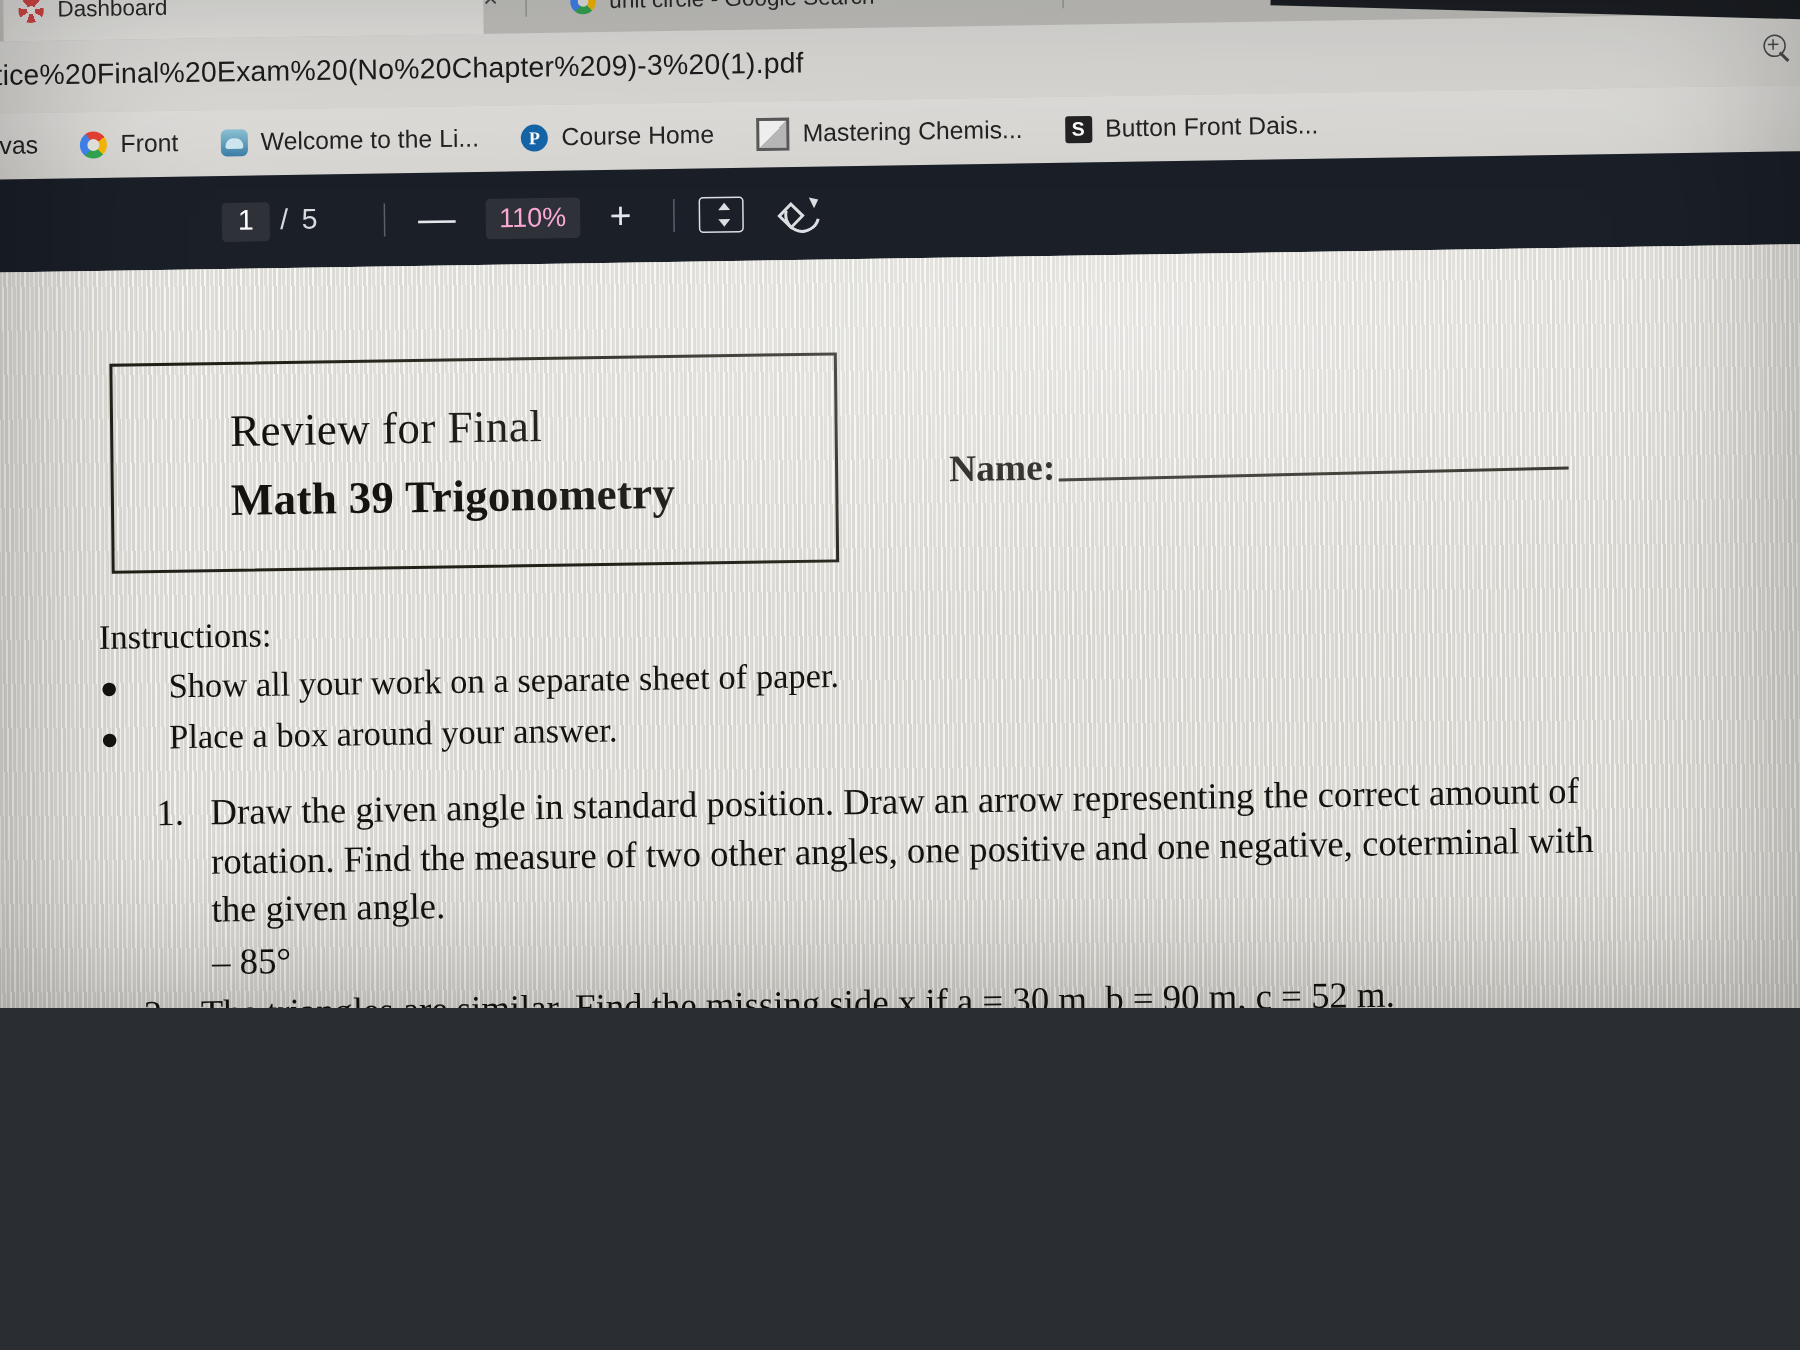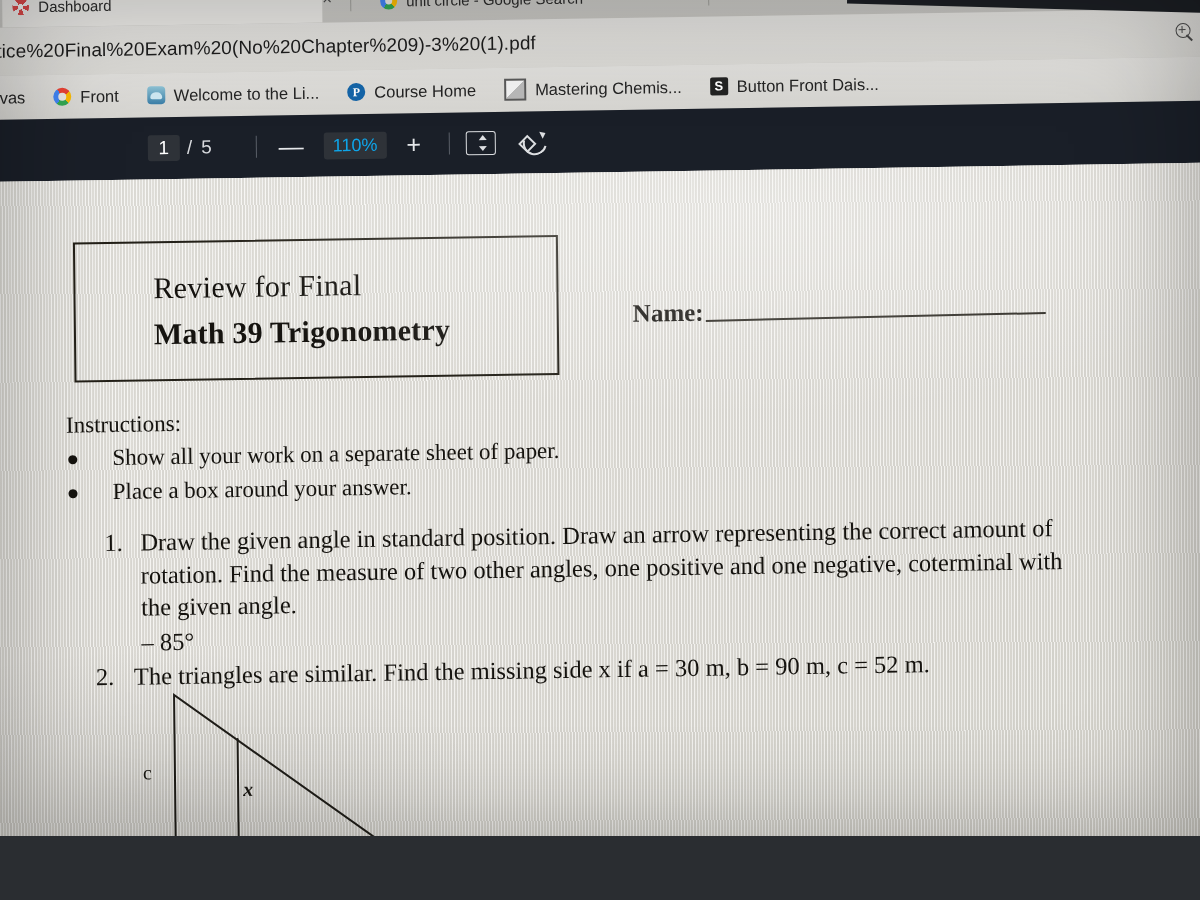--- a/index.html
+++ b/index.html
@@ -5,21 +5,21 @@
   html, body {
     margin: 0; padding: 0;
     width: 1200px; height: 900px;
     overflow: hidden;
     background: #2a2d31;
     font-family: "Liberation Sans", sans-serif;
   }
 
   #screen {
     position: relative;
-    width: 1200px; height: 836px;
+    width: 1200px; height: 672px;
     overflow: hidden;
   }
 
   
   #tilt {
     position: absolute;
     left: -22px; top: -14px;
     width: 1250px; height: 935px;
     transform: rotate(-0.9deg) skewX(-0.25deg);
     transform-origin: 0 0;
@@ -222,21 +222,21 @@
     color: #e5e7ea;
     padding: 0 6px;
     cursor: pointer;
     user-select: none;
   }
   .zoomval {
     background: #2e3238;
     border-radius: 3px;
     padding: 3px 9px;
     font-size: 18px;
-    color: #0ea5e9;
+    color: #f9a8d4;
     margin: 0 14px;
     cursor: pointer;
   }
   .fitbtn {
     width: 28px; height: 22px;
     border: 1.8px solid #dcdee1;
     border-radius: 3px;
     position: relative;
     cursor: pointer;
   }

